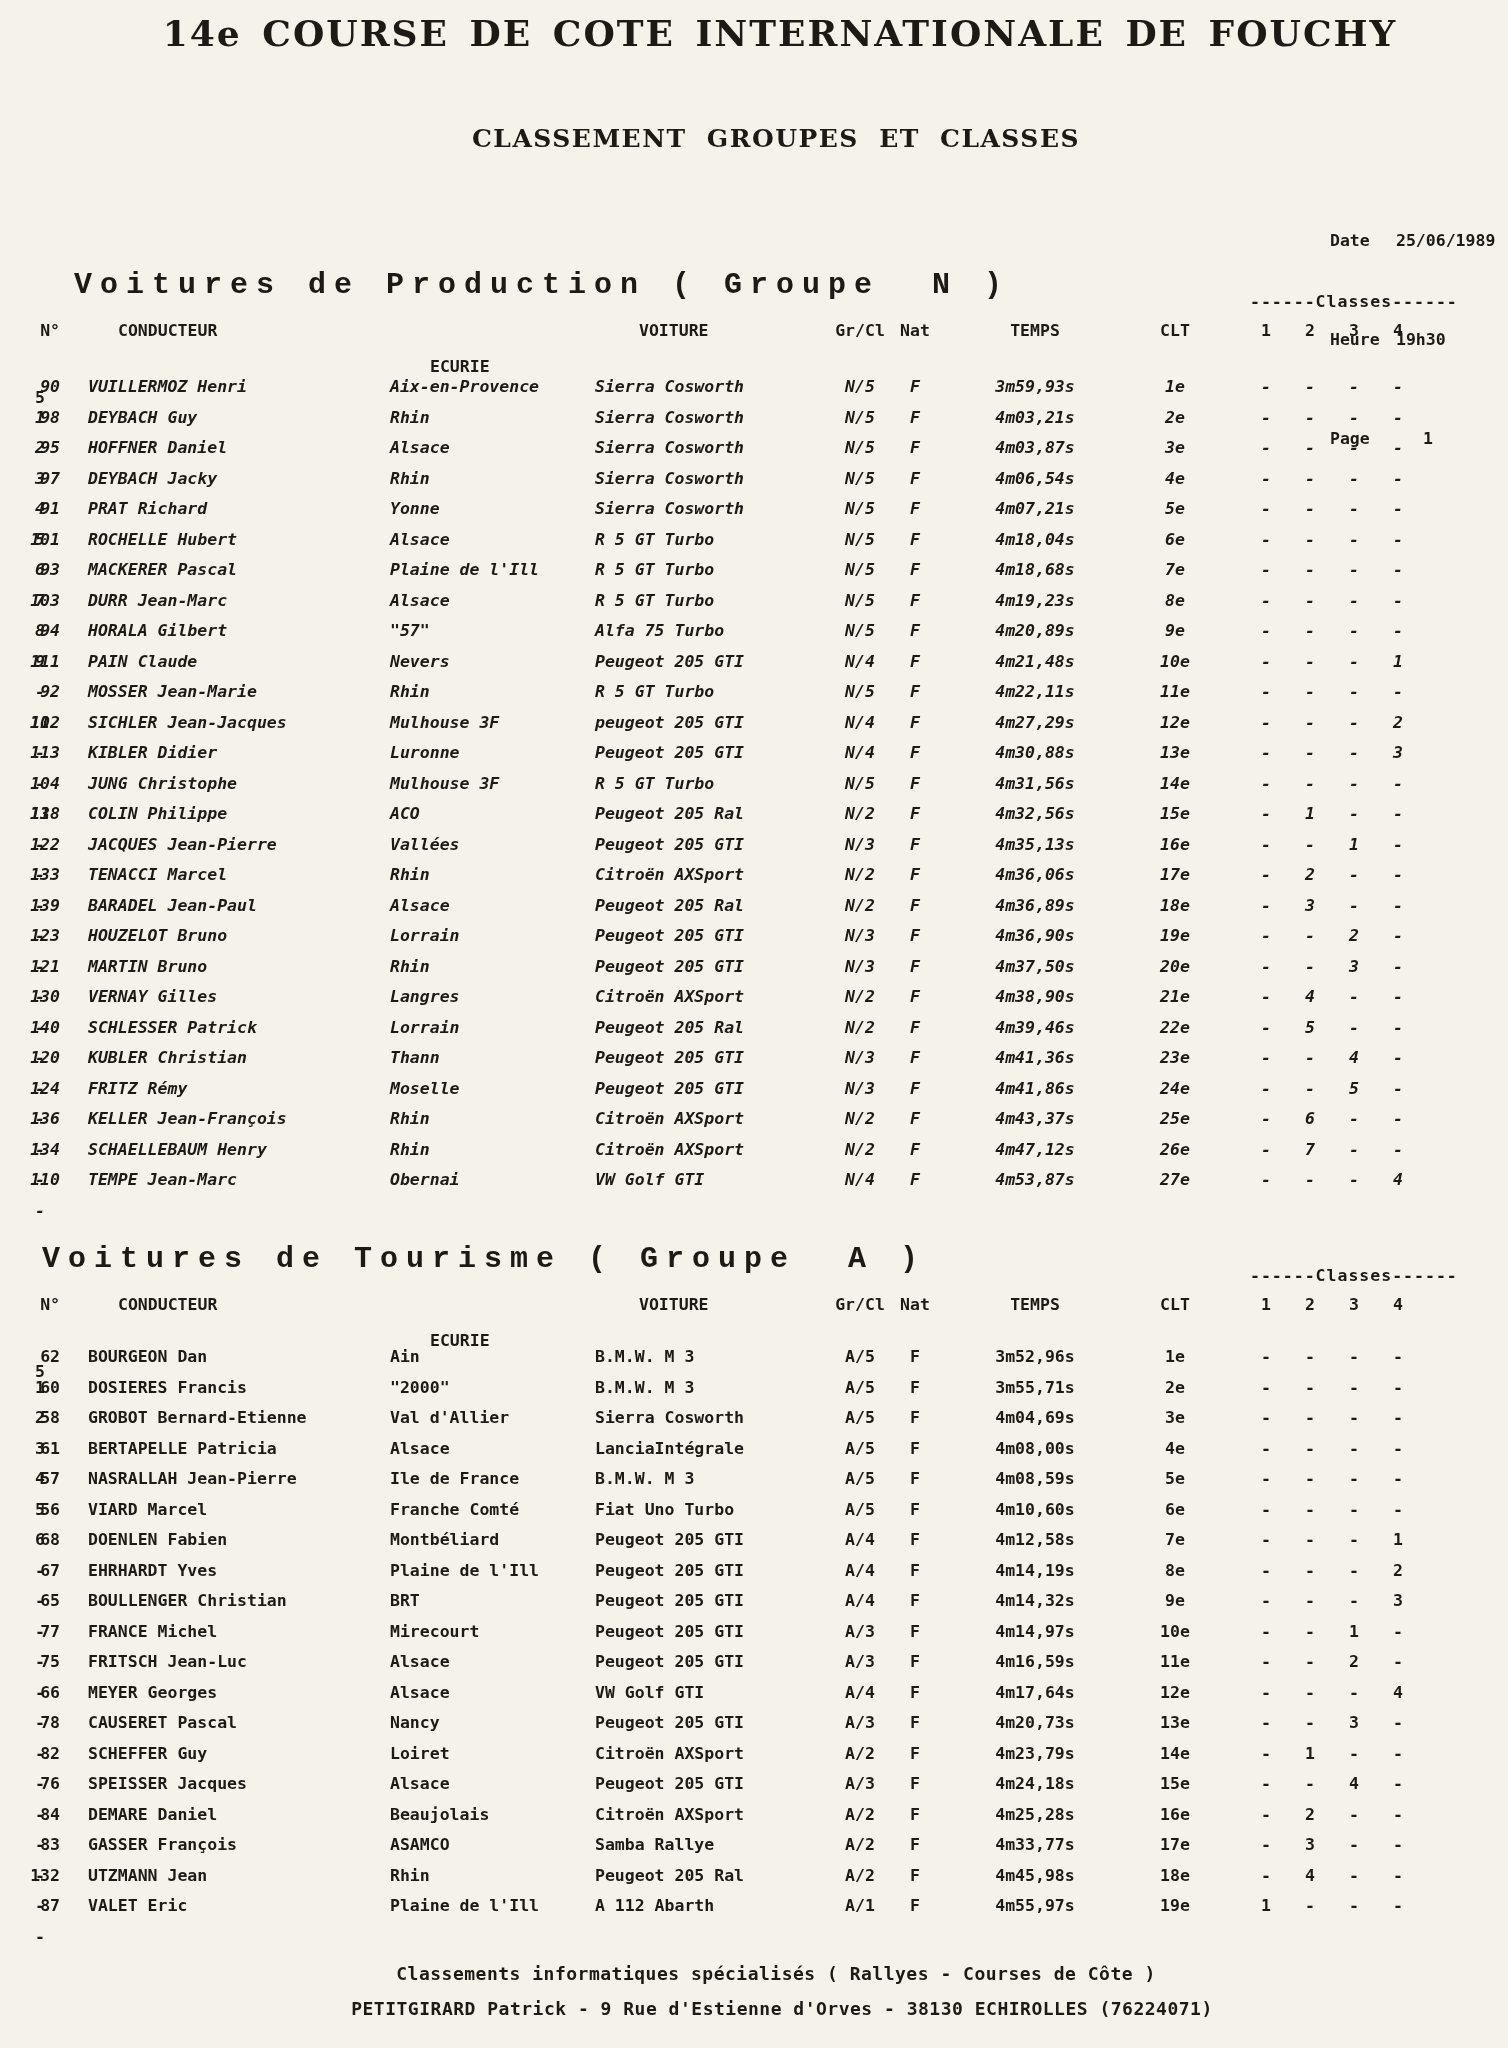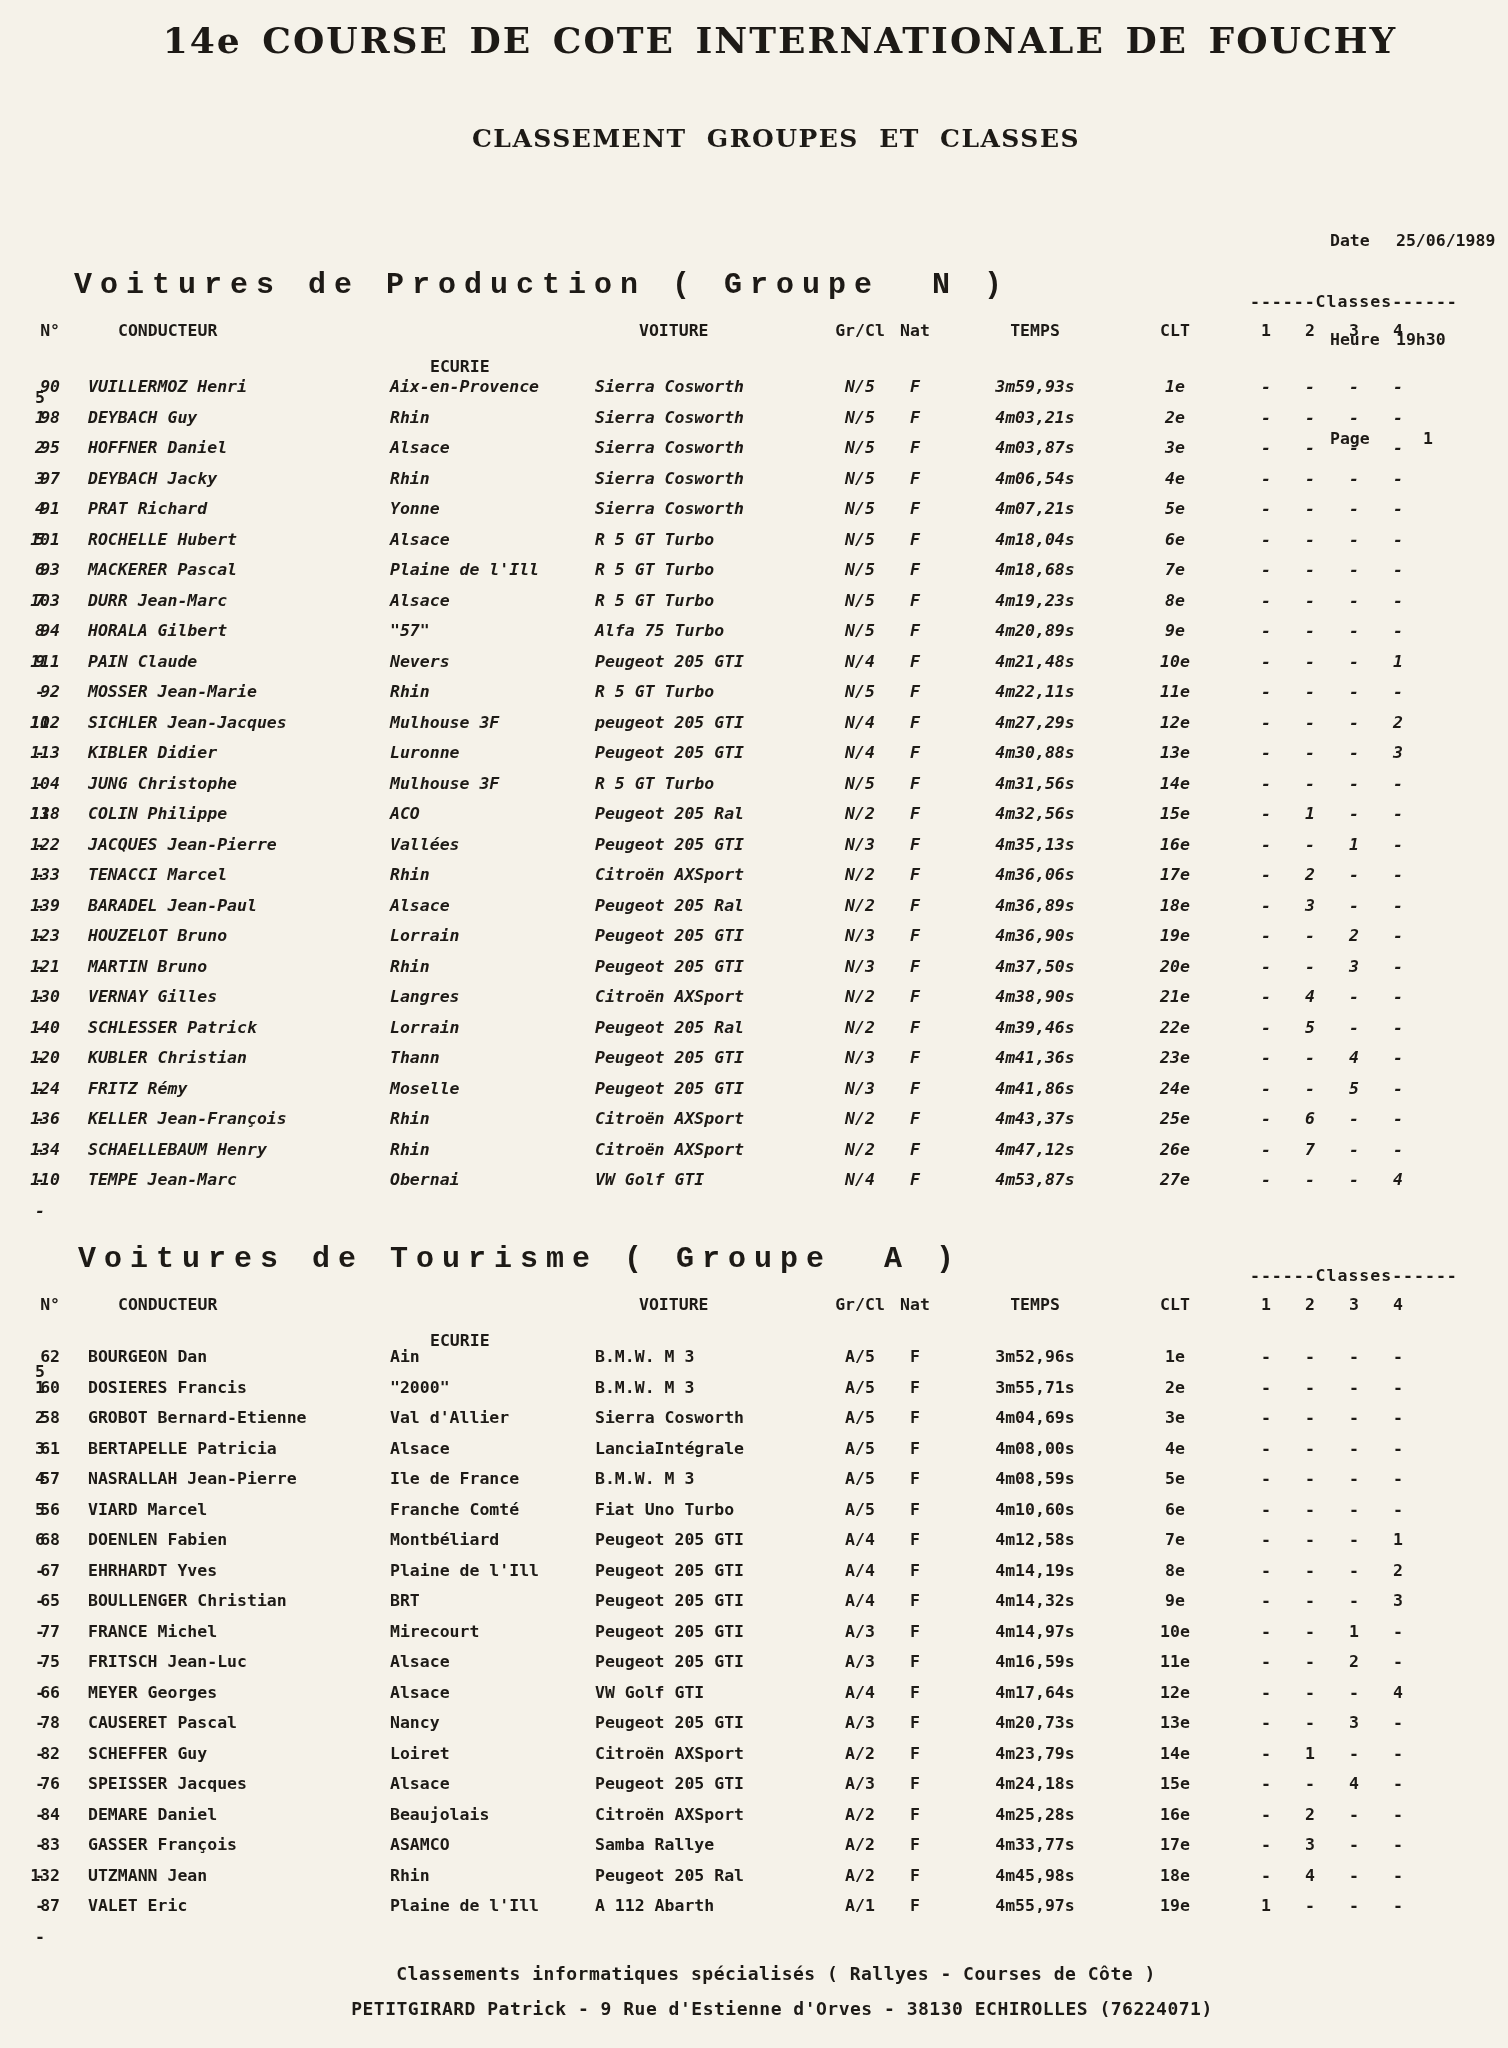--- a/index.html
+++ b/index.html
@@ -16,21 +16,21 @@
   .title {
     position:absolute; top:12px; left:0; right:0;
     padding-left:52px;
     text-align:center;
     font-family:"DejaVu Serif", serif;
     font-weight:700;
     font-size:36px;
     letter-spacing:2px;
     word-spacing:6px;
     white-space:pre;
-    margin:7px;
+    margin:0;
   }
   .subtitle {
     position:absolute; top:118px; left:0; right:0;
     padding-left:44px;
     text-align:center;
     font-family:"DejaVu Serif", serif;
     font-weight:700;
     font-size:25px;
     letter-spacing:1.5px;
     word-spacing:10px;
@@ -78,21 +78,21 @@
   .cell-8, .cell-9, .cell-10, .cell-11, .cell-12 { text-align:center; }
   .hdr .cell-1 { padding-left:58px; }
   .hdr .cell-2 { padding-left:40px;margin-top:36px; }
   .hdr .cell-3 { padding-left:44px; }
 
   .g0-heading { top:268px; left:74px; }
   .g0-classes { top:292px; left:1250px; }
   .g0-hdr     { top:316px; }
   .g0-rows    { top:372px;font-style:italic; }
 
-  .g1-heading { top:1242px; left:42px;margin-left:36px; }
+  .g1-heading { top:1242px; left:42px; }
   .g1-classes { top:1266px; left:1250px; }
   .g1-hdr     { top:1290px; }
   .g1-rows    { top:1342px; }
 
   .footer-line {
     position:absolute; left:0; right:0;
     text-align:center;
     font-size:18px; font-weight:700;
     letter-spacing:0.5px;
     white-space:pre;

